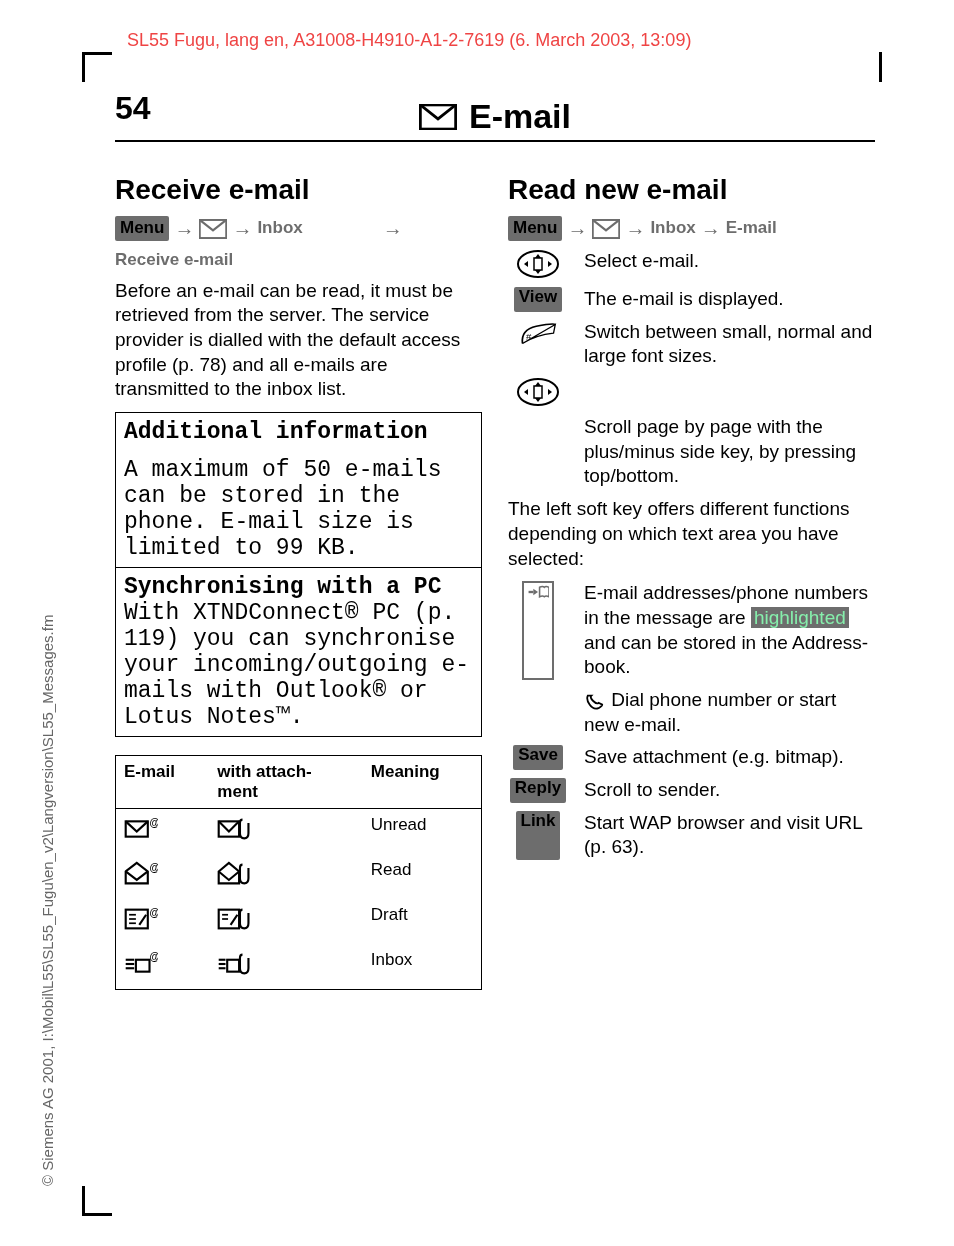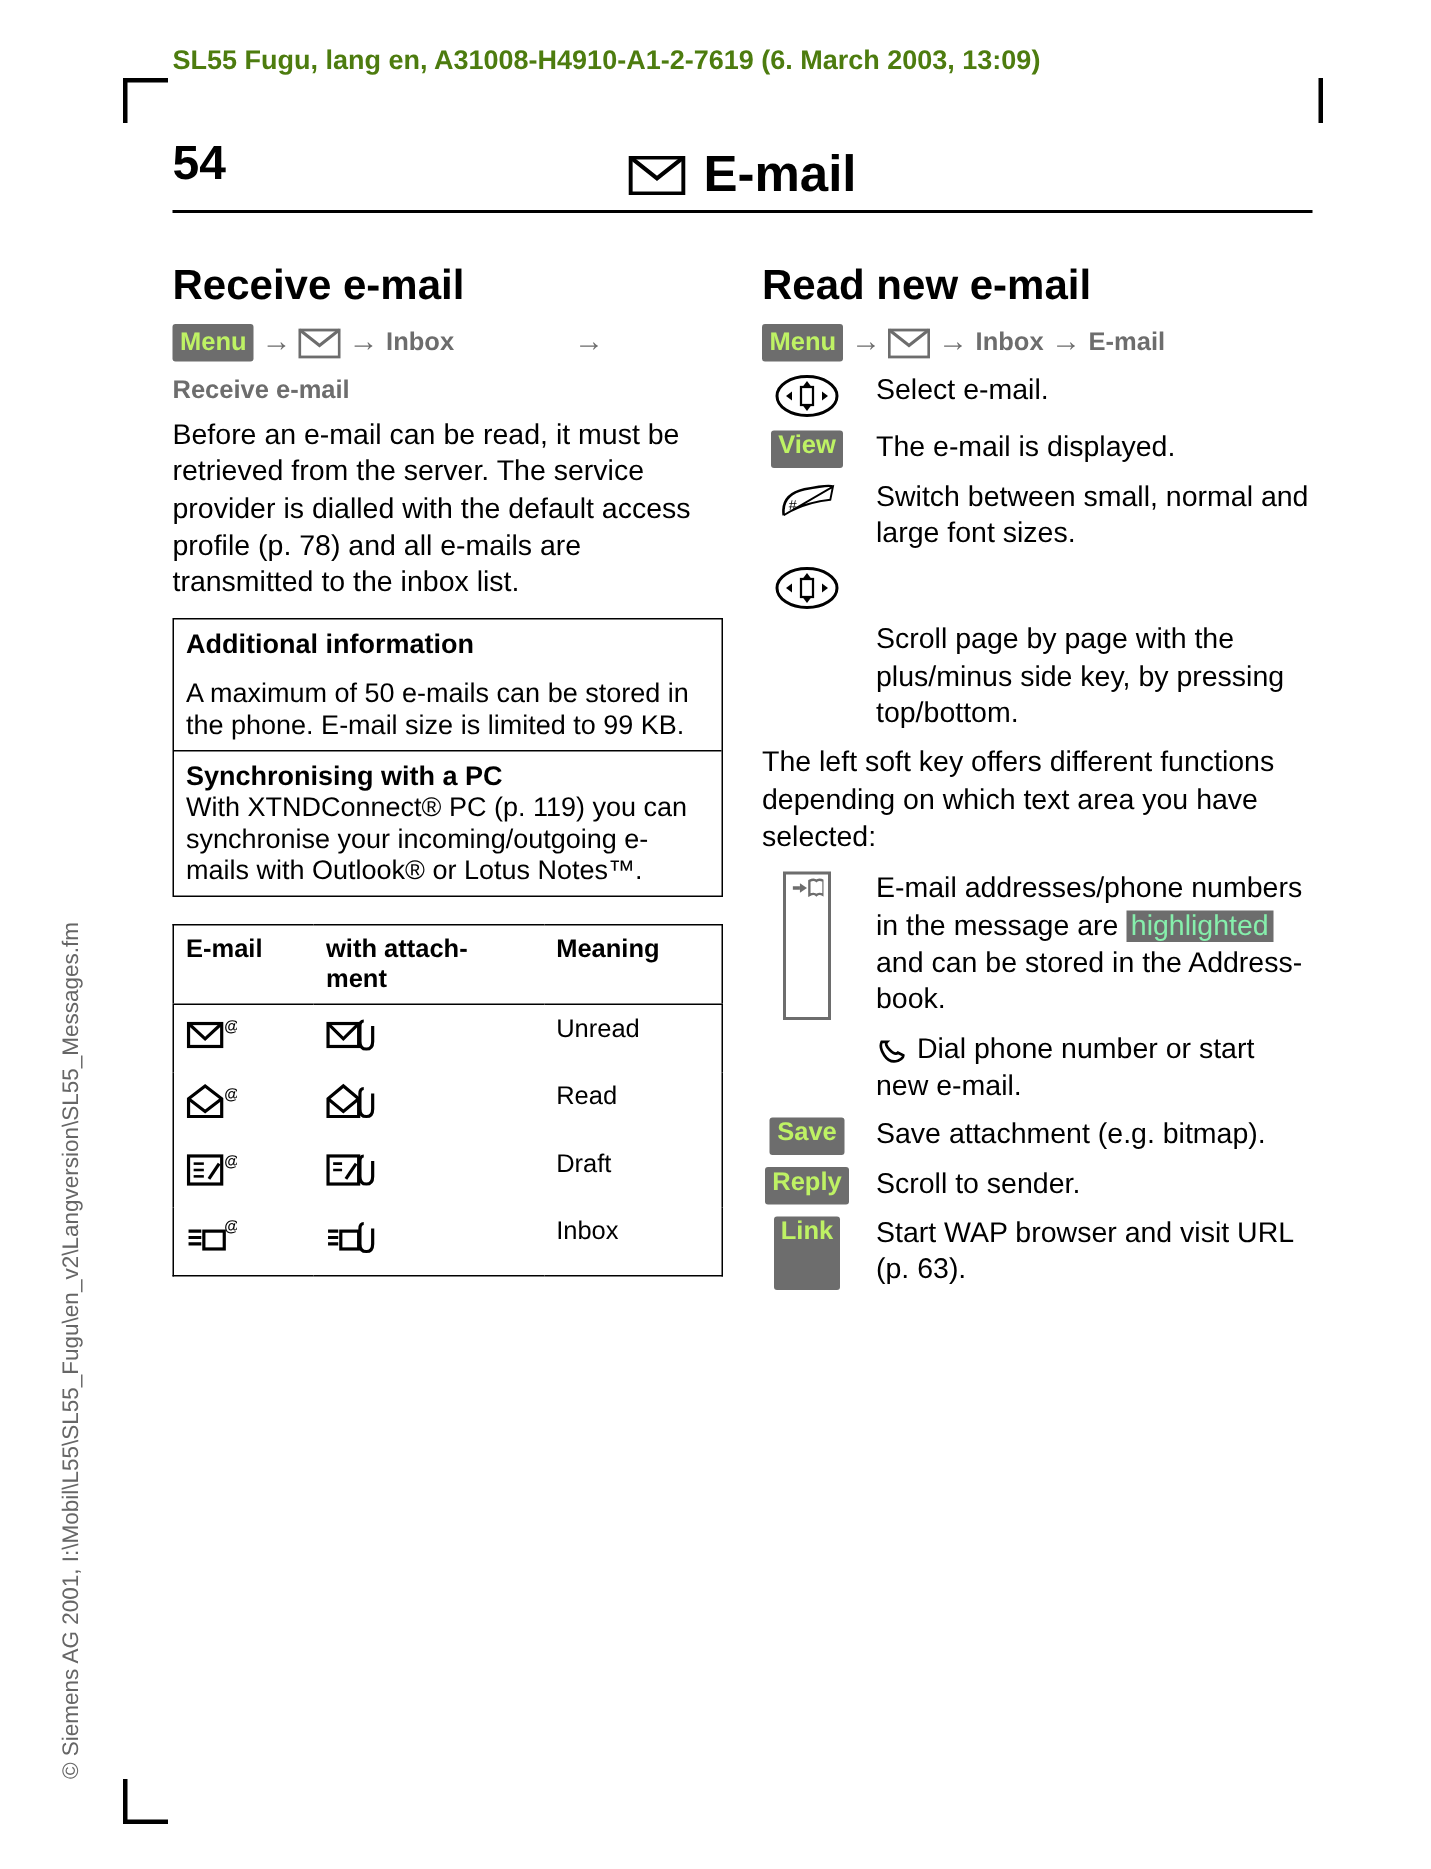--- a/index.html
+++ b/index.html
@@ -3,35 +3,35 @@
 <meta charset="utf-8">
 <style>
   * { margin:0; padding:0; box-sizing:border-box; }
   body { font-family: Arial, Helvetica, sans-serif; background:#fff; color:#000; width:954px; height:1246px; position:relative; }
   .crop-tl, .crop-tr, .crop-bl { position:absolute; background:#000; }
   .crop-tl { top:52px; left:82px; width:30px; height:3px; }
   .crop-tl2 { position:absolute; top:52px; left:82px; width:3px; height:30px; background:#000;}
   .crop-tr { top:52px; right:72px; width:3px; height:30px; }
   .crop-bl { bottom:30px; left:82px; width:30px; height:3px; }
   .crop-bl2 { position:absolute; bottom:30px; left:82px; width:3px; height:30px; background:#000;}
-  .header-line { position:absolute; top:30px; left:115px; font-size:18px; color:#4d7c0f;font-weight:bold; }
+  .header-line { position:absolute; top:30px; left:127px; font-size:18px; color:#ef4444; }
   .side-text { position:absolute; left:56px; bottom:60px; transform:rotate(-90deg); transform-origin:left bottom; font-size:15px; color:#666; white-space:nowrap; }
   .page { position:absolute; top:90px; left:115px; width:760px; }
   .pagenum { font-size:32px; font-weight:bold; }
   .title-row { display:flex; align-items:center; justify-content:center; gap:12px; border-bottom:2px solid #000; padding-bottom:4px; margin-bottom:18px;}
   .title-row h1 { font-size:34px; font-weight:bold; }
   .env-icon { width:38px; height:26px; }
   .cols { display:flex; gap:26px;margin-top:32px; }
   .col { flex:1; min-width:0; }
   h2 { font-size:28px; font-weight:bold; margin-bottom:8px; }
   .navline { display:flex; align-items:center; flex-wrap:wrap; gap:5px; font-size:17px; font-weight:bold; color:#6d6d6d; margin-bottom:6px; line-height:1.45;}
   .navline .indent { width:70px; display:inline-block; }
-  .key { background:#6d6d6d; color:#bef264; padding:0 5px; font-weight:bold; border-radius:2px; font-size:17px;}
+  .key { background:#6d6d6d; color:#000000; padding:0 5px; font-weight:bold; border-radius:2px; font-size:17px;}
   .para { font-size:19px; line-height:1.3; margin-bottom:10px; }
-  .infobox { border:1.5px solid #000; font-size:18px; }
+  .infobox { border:1.5px solid #000; font-size:23px;font-family:Liberation Mono, monospace; }
   .infobox .sec { padding:6px 8px; border-bottom:1.5px solid #000; }
   .infobox .sec:last-child { border-bottom:none; }
   .infobox .sec.noborder { border-bottom:none; }
   .infobox b { font-weight:bold; }
   .tbl { border:1.5px solid #000; width:100%; margin-top:18px; border-collapse:collapse;}
   .tbl th, .tbl td { padding:6px 8px; font-size:17px; text-align:left; vertical-align:top;}
   .tbl thead th { font-weight:bold; border-bottom:1.5px solid #000;}
   .icon-cell svg { width:34px; height:28px; }
   .row { display:flex; gap:16px; font-size:19px; margin-bottom:8px;}
   .row .left { width:60px; flex-shrink:0; display:flex; justify-content:center;}

